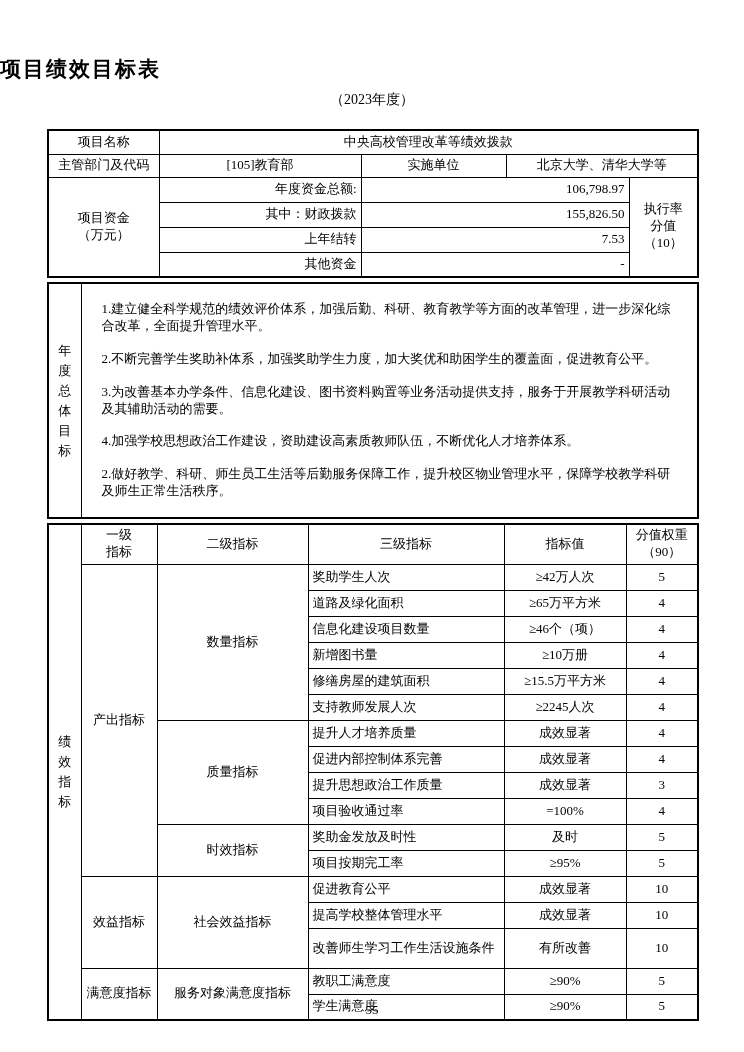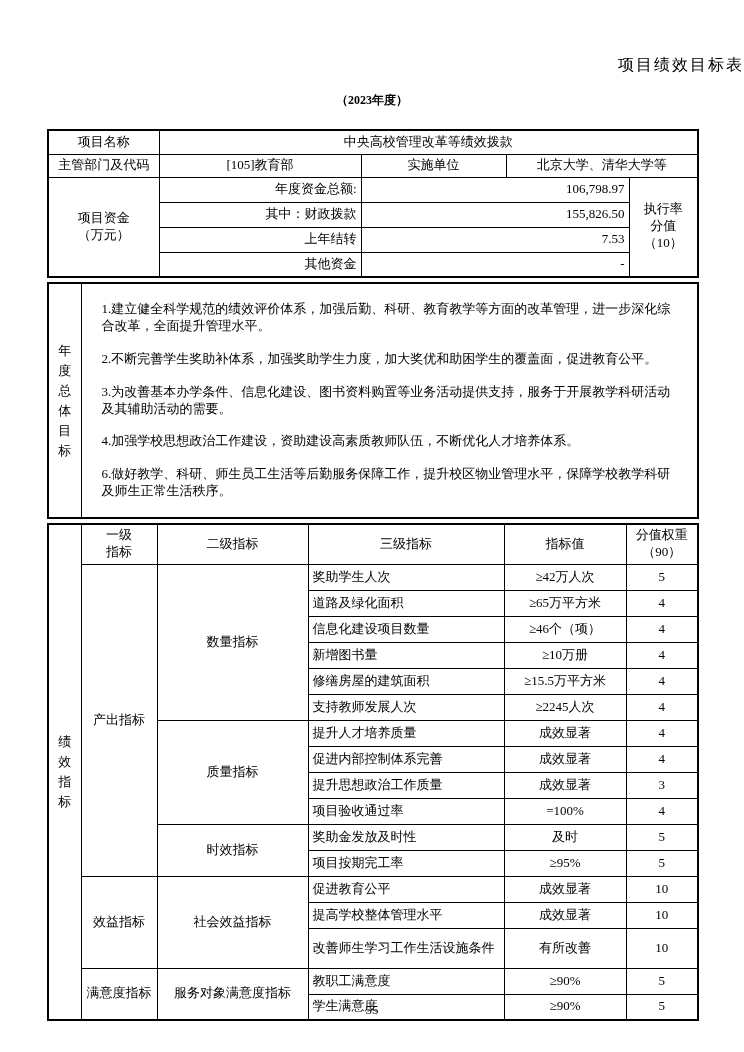--- a/index.html
+++ b/index.html
@@ -2,24 +2,24 @@
 <html><head>
 <meta charset="utf-8">
 <style>
   html,body{margin:0;padding:0;background:#e8e8e8;}
   .page{
     width:744px;height:1052px;background:#ffffff;position:relative;
     box-sizing:border-box;padding-top:55px;margin:0 auto;
     font-family:"Liberation Serif","DejaVu Serif",serif;color:#000;
   }
   .title{
-    text-align:right;font-family:"Liberation Sans","DejaVu Sans",sans-serif;
-    font-weight:normal;font-size:16px;letter-spacing:2px;
+    text-align:left;font-family:"Liberation Sans","DejaVu Sans",sans-serif;
+    font-weight:bold;font-size:21px;letter-spacing:2px;
   }
-  .subtitle{text-align:center;font-size:12px;margin-top:16px;font-weight:bold;}
+  .subtitle{text-align:center;font-size:14px;margin-top:8px;}
   table.tbl{
     border-collapse:collapse;table-layout:fixed;width:650px;margin-left:47px;
     border:2px solid #000;
   }
   table.info{margin-top:20px;}
   table.goals,table.ind{margin-top:4px;}
   .tbl td{border:1px solid #000;font-size:13px;padding:1px 4px;overflow:hidden;vertical-align:middle;line-height:1.3;}
   .c{text-align:center;}
   .pre{white-space:pre-line;text-align:center;}
   .lab-l{text-align:right;padding-left:7px;}
@@ -95,21 +95,21 @@
     <tbody>
       <tr>
         <td class="c">
           <div class="vtext">年度总体目标</div>
         </td>
         <td class="goals-cell">
           <p>1.建立健全科学规范的绩效评价体系，加强后勤、科研、教育教学等方面的改革管理，进一步深化综合改革，全面提升管理水平。</p>
           <p>2.不断完善学生奖助补体系，加强奖助学生力度，加大奖优和助困学生的覆盖面，促进教育公平。</p>
           <p>3.为改善基本办学条件、信息化建设、图书资料购置等业务活动提供支持，服务于开展教学科研活动及其辅助活动的需要。</p>
           <p>4.加强学校思想政治工作建设，资助建设高素质教师队伍，不断优化人才培养体系。</p>
-          <p>6.做好教学、科研、师生员工生活等后勤服务保障工作，提升校区物业管理水平，保障学校教学科研及师生正常生活秩序。</p>
+          <p>2.做好教学、科研、师生员工生活等后勤服务保障工作，提升校区物业管理水平，保障学校教学科研及师生正常生活秩序。</p>
         </td>
       </tr>
     </tbody>
   </table>
 
   <table class="tbl ind">
     <colgroup>
       <col style="width:33px">
         <col style="width:76px">
         <col style="width:151px">

